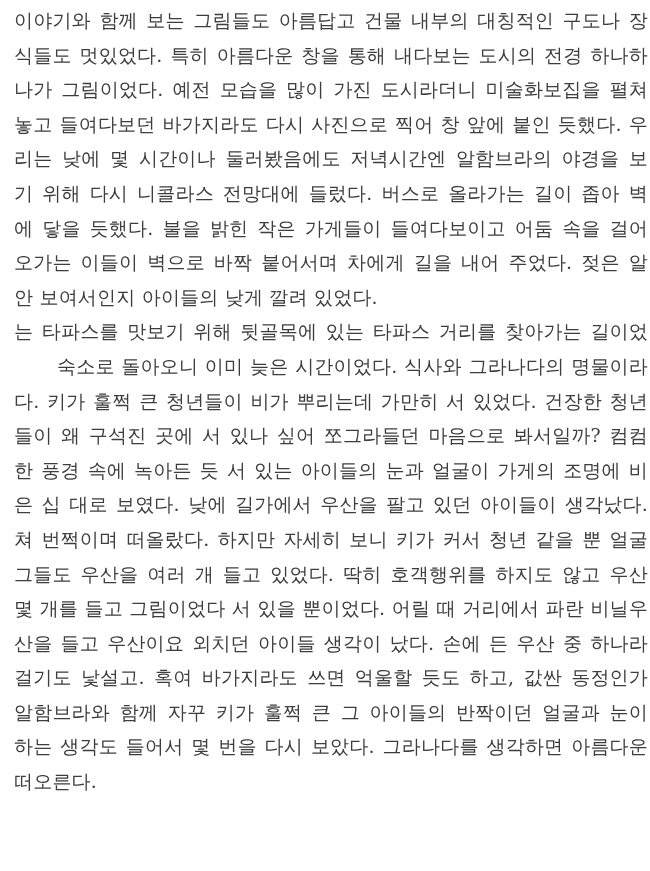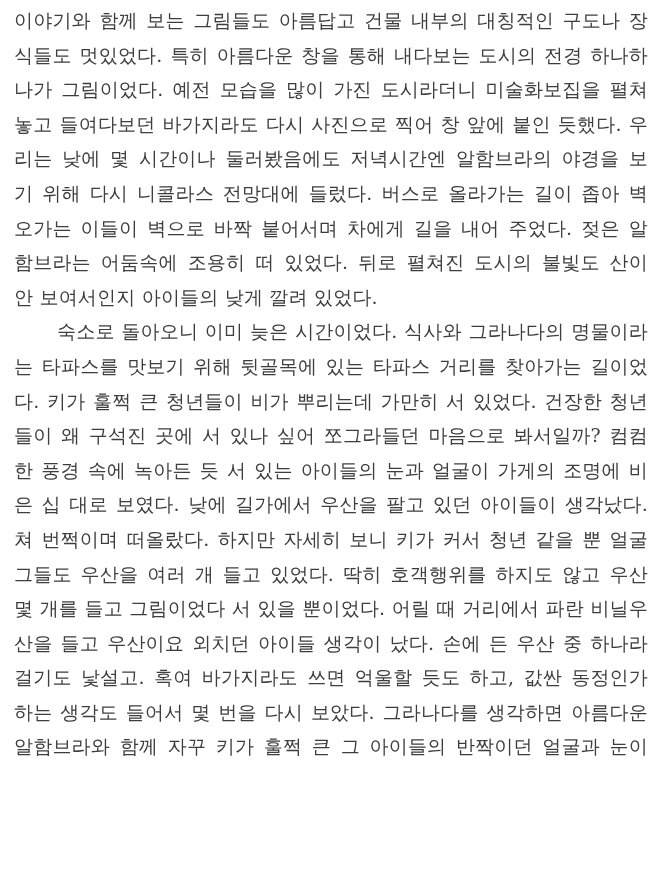--- a/index.html
+++ b/index.html
@@ -43,33 +43,34 @@
 
 <div class="page">
   <div style="color: rgb(61, 61, 61);">
       <div class="paragraph">
         <div class="text-line">이야기와 함께 보는 그림들도 아름답고 건물 내부의 대칭적인 구도나 장</div>
         <div class="text-line">식들도 멋있었다. 특히 아름다운 창을 통해 내다보는 도시의 전경 하나하</div>
         <div class="text-line">나가 그림이었다. 예전 모습을 많이 가진 도시라더니 미술화보집을 펼쳐</div>
         <div class="text-line">놓고 들여다보던 바가지라도 다시 사진으로 찍어 창 앞에 붙인 듯했다. 우</div>
         <div class="text-line">리는 낮에 몇 시간이나 둘러봤음에도 저녁시간엔 알함브라의 야경을 보</div>
         <div class="text-line">기 위해 다시 니콜라스 전망대에 들렀다. 버스로 올라가는 길이 좁아 벽</div>
+        <div class="text-line">에 닿을 듯했다. 불을 밝힌 작은 가게들이 들여다보이고 어둠 속을 걸어</div>
         <div class="text-line">오가는 이들이 벽으로 바짝 붙어서며 차에게 길을 내어 주었다. 젖은 알</div>
-        <div class="text-line">함브라는 어둠속에 조용히 떠 있었다. 뒤로 펼쳐진 도시의 불빛도 산이</div>
         <div class="text-line par-last">안 보여서인지 아이들의 낮게 깔려 있었다.</div>
       </div>
       <div class="paragraph">
+        <div class="text-line">는 타파스를 맛보기 위해 뒷골목에 있는 타파스 거리를 찾아가는 길이었</div>
         <div class="text-line indented">숙소로 돌아오니 이미 늦은 시간이었다. 식사와 그라나다의 명물이라</div>
-        <div class="text-line">는 타파스를 맛보기 위해 뒷골목에 있는 타파스 거리를 찾아가는 길이었</div>
         <div class="text-line">다. 키가 훌쩍 큰 청년들이 비가 뿌리는데 가만히 서 있었다. 건장한 청년</div>
         <div class="text-line">들이 왜 구석진 곳에 서 있나 싶어 쪼그라들던 마음으로 봐서일까? 컴컴</div>
         <div class="text-line">한 풍경 속에 녹아든 듯 서 있는 아이들의 눈과 얼굴이 가게의 조명에 비</div>
         <div class="text-line">은 십 대로 보였다. 낮에 길가에서 우산을 팔고 있던 아이들이 생각났다.</div>
         <div class="text-line">쳐 번쩍이며 떠올랐다. 하지만 자세히 보니 키가 커서 청년 같을 뿐 얼굴</div>
         <div class="text-line">그들도 우산을 여러 개 들고 있었다. 딱히 호객행위를 하지도 않고 우산</div>
         <div class="text-line">몇 개를 들고 그림이었다 서 있을 뿐이었다. 어릴 때 거리에서 파란 비닐우</div>
         <div class="text-line">산을 들고 우산이요 외치던 아이들 생각이 났다. 손에 든 우산 중 하나라</div>
         <div class="text-line">걸기도 낯설고. 혹여 바가지라도 쓰면 억울할 듯도 하고, 값싼 동정인가</div>
+        <div class="text-line">알함브라와 함께 자꾸 키가 훌쩍 큰 그 아이들의 반짝이던 얼굴과 눈이</div>
         <div class="text-line">하는 생각도 들어서 몇 번을 다시 보았다. 그라나다를 생각하면 아름다운</div>
-        <div class="text-line">알함브라와 함께 자꾸 키가 훌쩍 큰 그 아이들의 반짝이던 얼굴과 눈이</div>
+        <div class="text-line par-last">떠오른다.</div>
       </div>
     </div>
 </div>
 
 </body></html>

